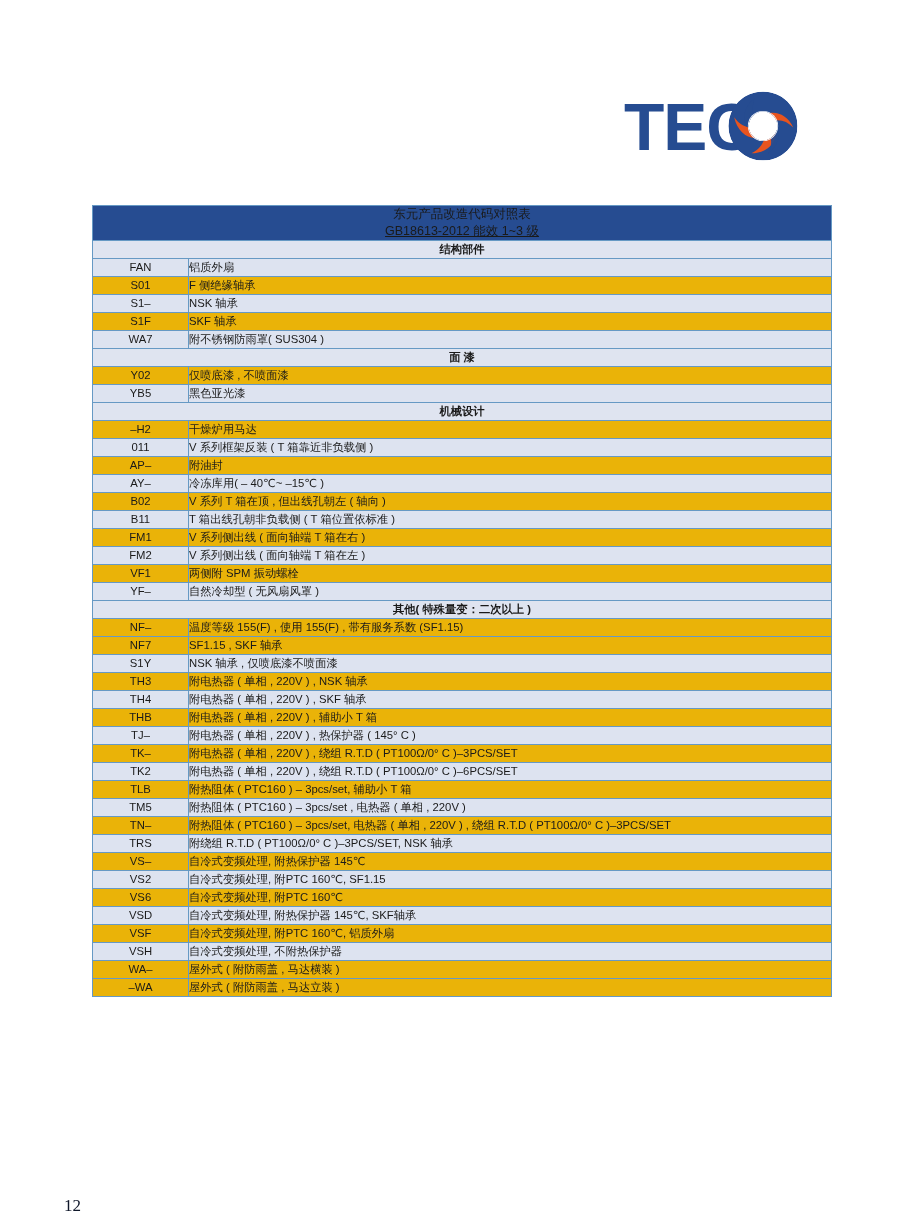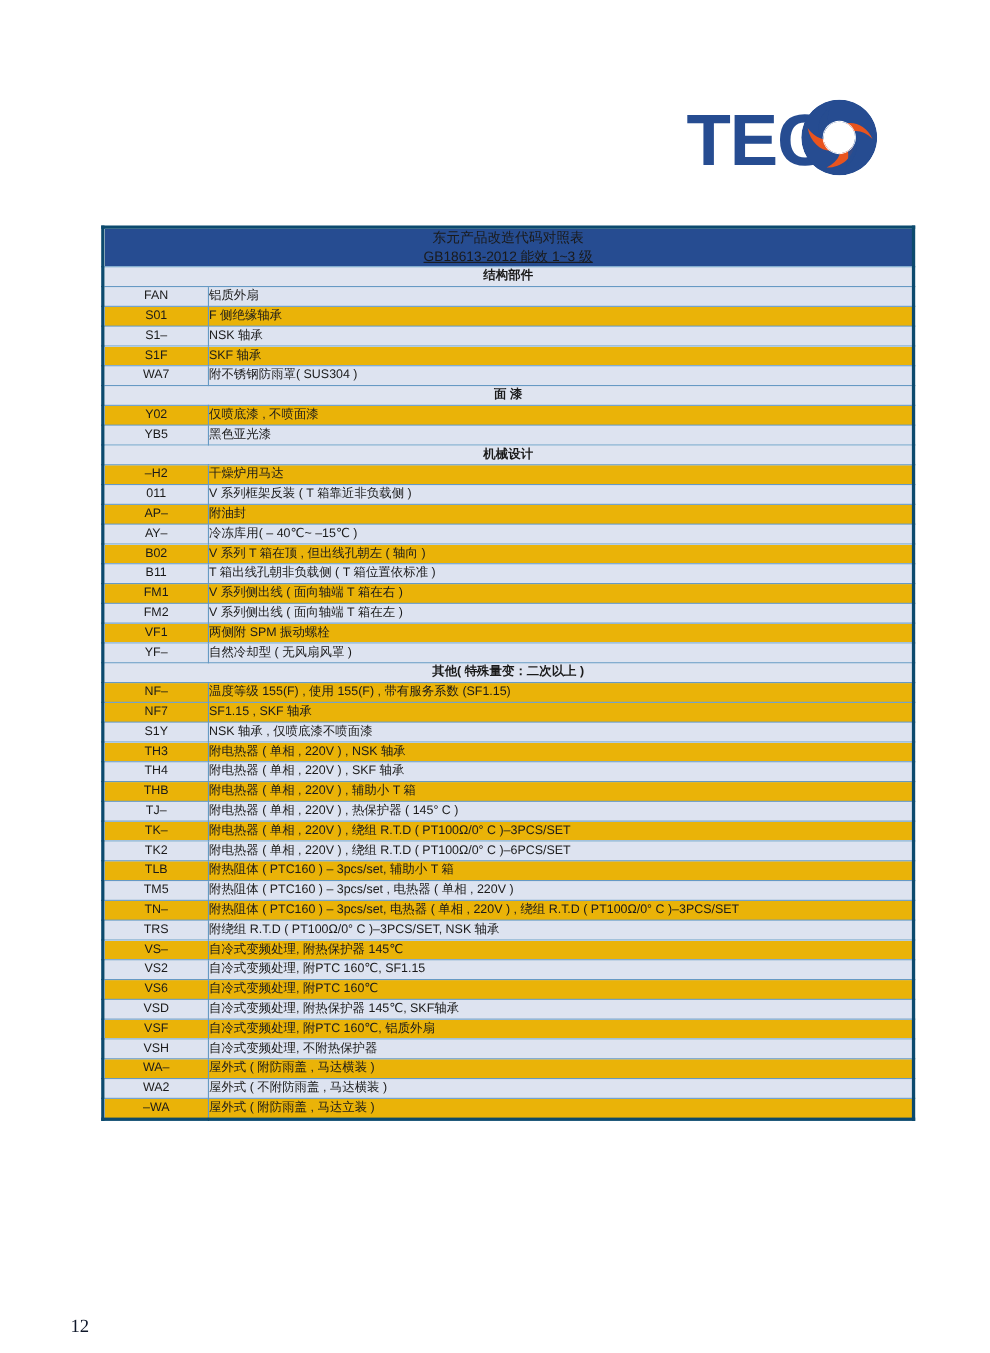--- a/index.html
+++ b/index.html
@@ -39,21 +39,21 @@
     margin-top: 1px;
   }
 
   
   #code-table {
     position: absolute;
     left: 92px;
     top: 205px;
     width: 740px;
     border-collapse: collapse;
-    border: 3px solid #0c4a6e;
+    border: 1px solid #0c4a6e;
     table-layout: fixed;
   }
   #code-table td {
     border: 1px solid #6699c4;
     font-size: 11.3px;
     color: #1a1a1a;
     height: 17px;
     padding: 0;
     line-height: 17px;
     white-space: nowrap;
@@ -305,24 +305,20 @@
         <td class="desc-cell">自冷式变频处理, 附PTC 160℃, 铝质外扇</td>
       </tr>
       <tr class="row-a">
         <td class="code-cell">VSH</td>
         <td class="desc-cell">自冷式变频处理, 不附热保护器</td>
       </tr>
       <tr class="row-b">
         <td class="code-cell">WA–</td>
         <td class="desc-cell">屋外式 ( 附防雨盖 , 马达横装 )</td>
       </tr>
-      <tr class="row-a">
-        <td class="code-cell">WA2</td>
-        <td class="desc-cell">屋外式 ( 不附防雨盖 , 马达横装 )</td>
-      </tr>
       <tr class="row-b">
         <td class="code-cell">–WA</td>
         <td class="desc-cell">屋外式 ( 附防雨盖 , 马达立装 )</td>
       </tr>
     </tbody>
 </table>
 
 <div id="page-number">12</div>
 
 </body></html>

